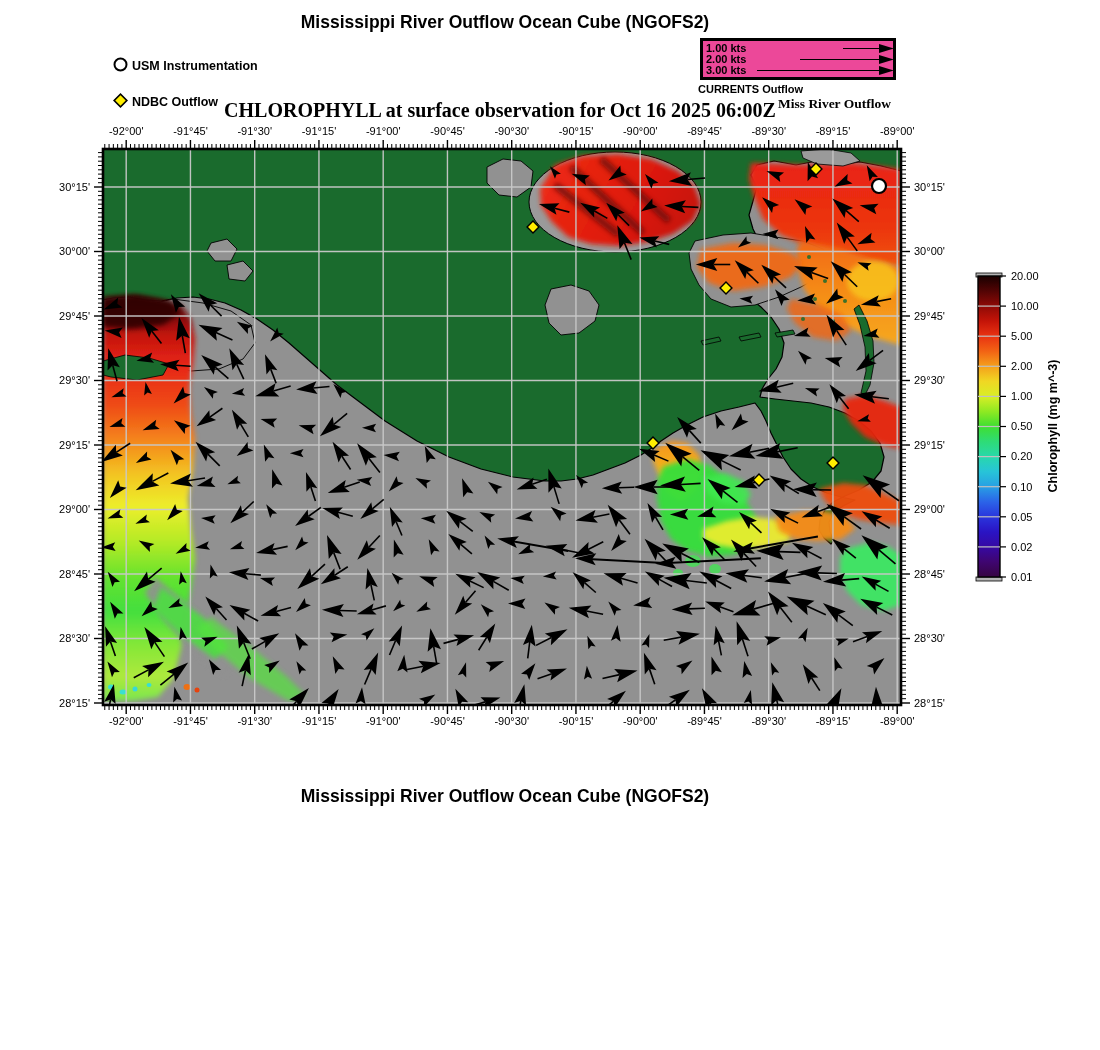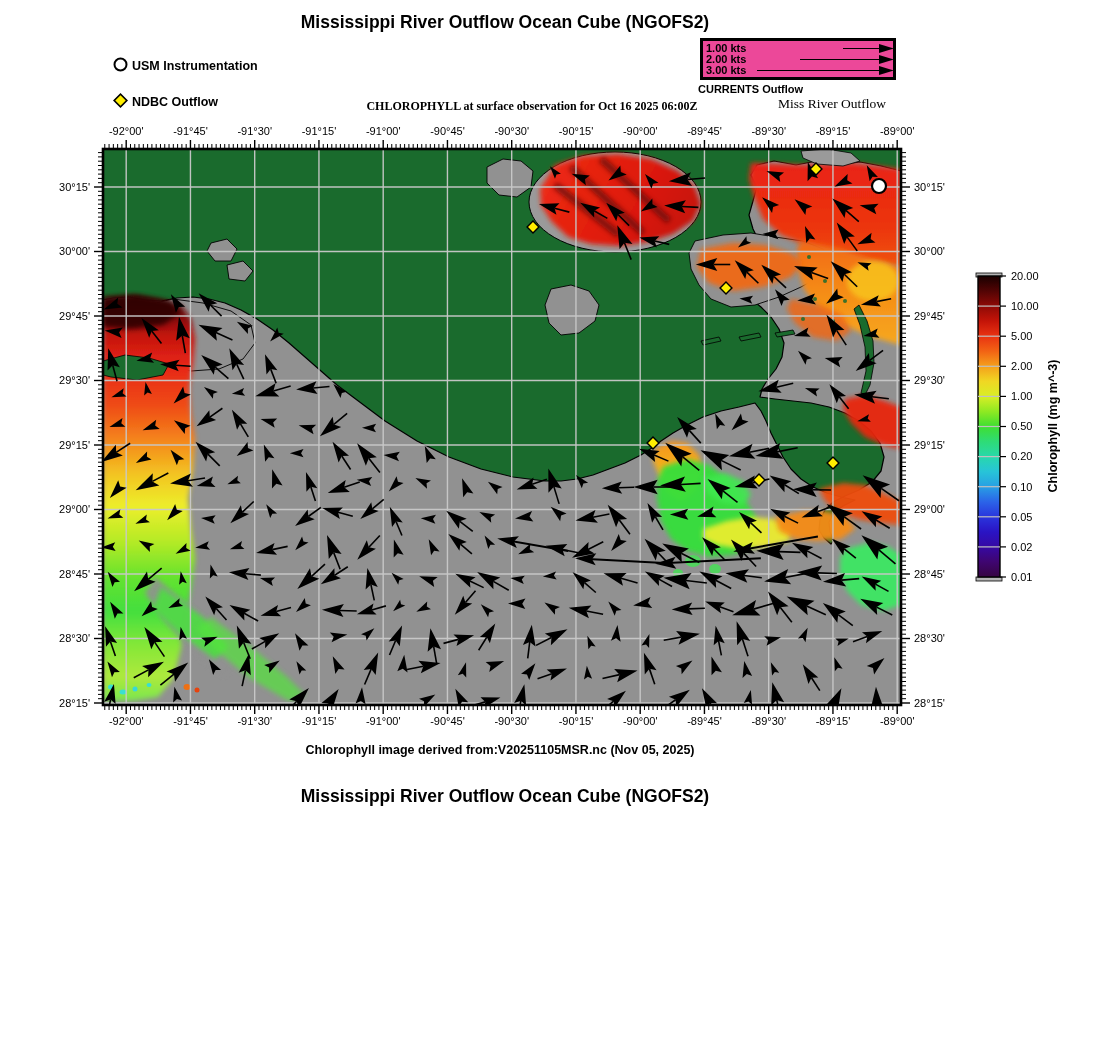--- a/index.html
+++ b/index.html
@@ -1,30 +1,30 @@
 <!DOCTYPE html>
 <html><head>
 <meta charset="utf-8">
 <style>
   html,body{margin:0;padding:0;background:#ffffff;}
   .canvas{position:relative;width:1100px;height:878px;background:#fff;overflow:hidden;
           font-family:"Liberation Sans", sans-serif;color:#000;}
   .t1{position:absolute;left:0;top:12px;width:1010px;text-align:center;
       font-size:17.5px;font-weight:bold;}
   .subtitle{position:absolute;left:0;top:99px;width:1000px;text-align:center;
-      font-family:"Liberation Serif", serif;font-size:12px;font-weight:bold;padding-left:32px;}
+      font-family:"Liberation Serif", serif;font-size:20px;font-weight:bold;}
   .legend{position:absolute;left:112px;top:37px;}
   .lrow{display:flex;align-items:flex-end;height:16px;margin-top:20px;}
   .lrow svg{margin-right:3px;}
   .lrow span{font-size:12.5px;font-weight:bold;}
   .veckey{position:absolute;left:700px;top:38px;width:196px;height:42px;
       border:3px solid #000;box-sizing:border-box;background:#ec4899;}
   .veccap{position:absolute;left:698px;top:83px;font-size:11px;font-weight:bold;}
   .regionlbl{position:absolute;left:778px;top:96px;font-family:"Liberation Serif", serif;
-      font-size:13.5px;font-weight:normal;}
+      font-size:13.5px;font-weight:bold;}
   #map-svg{position:absolute;left:58px;top:119px;}
   #cbar-svg{position:absolute;left:975px;top:270px;}
   .caption{position:absolute;left:0;top:743px;width:1000px;text-align:center;
       font-size:12.5px;font-weight:bold;}
   .t2{position:absolute;left:0;top:786px;width:1010px;text-align:center;
       font-size:17.5px;font-weight:bold;}
 </style>
 </head>
 <body>
 
@@ -1959,15 +1959,14 @@
       <line x1="25" y1="246.8" x2="31" y2="246.8" stroke="#000" stroke-width="1.2"></line>
       <text x="36" y="250.60000000000002" font-size="11">0.05</text>
       <line x1="3" y1="276.90000000000003" x2="25" y2="276.90000000000003" stroke="#c0c0c0" stroke-width="1.2"></line>
       <line x1="25" y1="276.90000000000003" x2="31" y2="276.90000000000003" stroke="#000" stroke-width="1.2"></line>
       <text x="36" y="280.70000000000005" font-size="11">0.02</text>
       <line x1="25" y1="307" x2="31" y2="307" stroke="#000" stroke-width="1.2"></line>
       <text x="36" y="310.8" font-size="11">0.01</text>
       <text x="82" y="156" font-size="12.5" font-weight="bold" text-anchor="middle" transform="rotate(-90 82 156)">Chlorophyll (mg m^-3)</text>
     </svg>
 
-  <div class="caption">Chlorophyll image derived from:V20251105MSR.nc (Nov 05, 2025)</div>
   <div class="t2">Mississippi River Outflow Ocean Cube (NGOFS2)</div>
 </div>
 
 </body></html>

